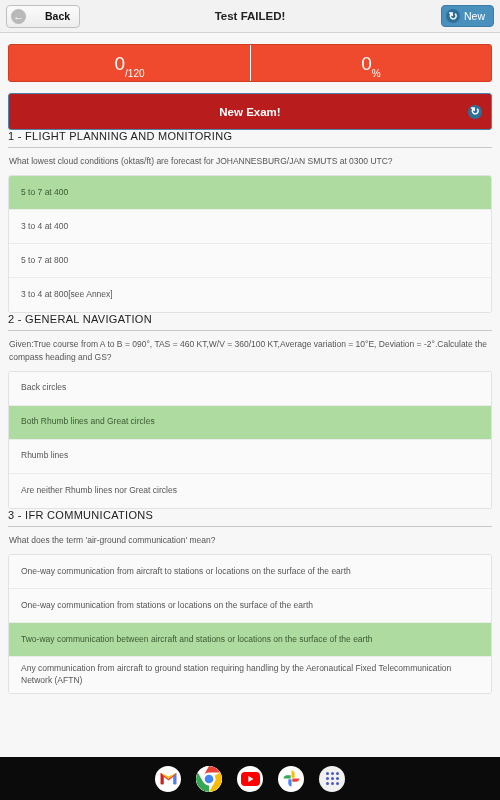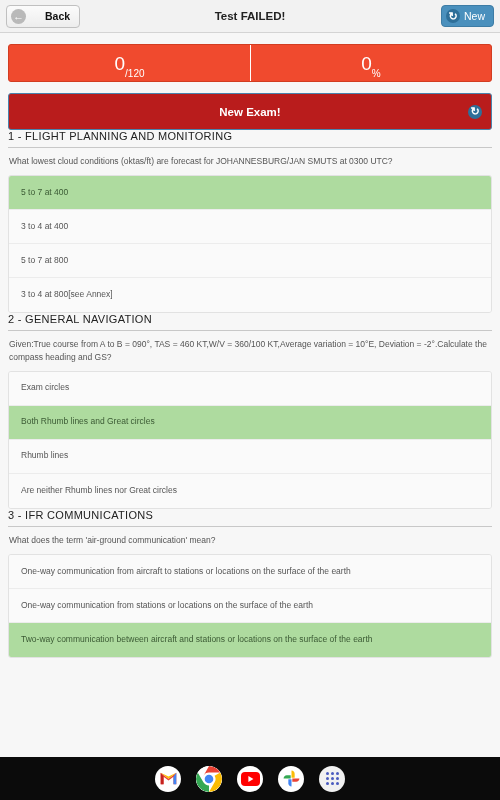--- a/index.html
+++ b/index.html
@@ -232,34 +232,35 @@
             <div class="answer">3 to 4 at 400</div>
             <div class="answer">5 to 7 at 800</div>
             <div class="answer">3 to 4 at 800[see Annex]</div>
           </div>
         </div>
         <div class="section">
           <div class="sec-title">2 - GENERAL NAVIGATION</div>
           <div class="sec-rule"></div>
           <div class="sec-question">Given:True course from A to B = 090°, TAS = 460 KT,W/V = 360/100 KT,Average variation = 10°E, Deviation = -2°.Calculate the compass heading and GS?</div>
           <div class="answers">
-            <div class="answer">Exam circles</div>
+            <div class="answer">Back circles</div>
             <div class="answer correct">Both Rhumb lines and Great circles</div>
             <div class="answer">Rhumb lines</div>
             <div class="answer">Are neither Rhumb lines nor Great circles</div>
           </div>
         </div>
         <div class="section">
           <div class="sec-title">3 - IFR COMMUNICATIONS</div>
           <div class="sec-rule"></div>
           <div class="sec-question">What does the term 'air-ground communication' mean?</div>
           <div class="answers">
             <div class="answer">One-way communication from aircraft to stations or locations on the surface of the earth</div>
             <div class="answer">One-way communication from stations or locations on the surface of the earth</div>
             <div class="answer correct">Two-way communication between aircraft and stations or locations on the surface of the earth</div>
+            <div class="answer">Any communication from aircraft to ground station requiring handling by the Aeronautical Fixed Telecommunication Network (AFTN)</div>
           </div>
         </div>
       </div>
 
   </div>
 
   <div class="dock">
     <div class="app-icon">
       <svg width="17" height="13" viewBox="0 0 24 18">
         <path d="M2 2 L12 10 L22 2 L22 16 L18 16 L18 7 L12 12 L6 7 L6 16 L2 16 Z" fill="#fff" stroke="none"></path>

